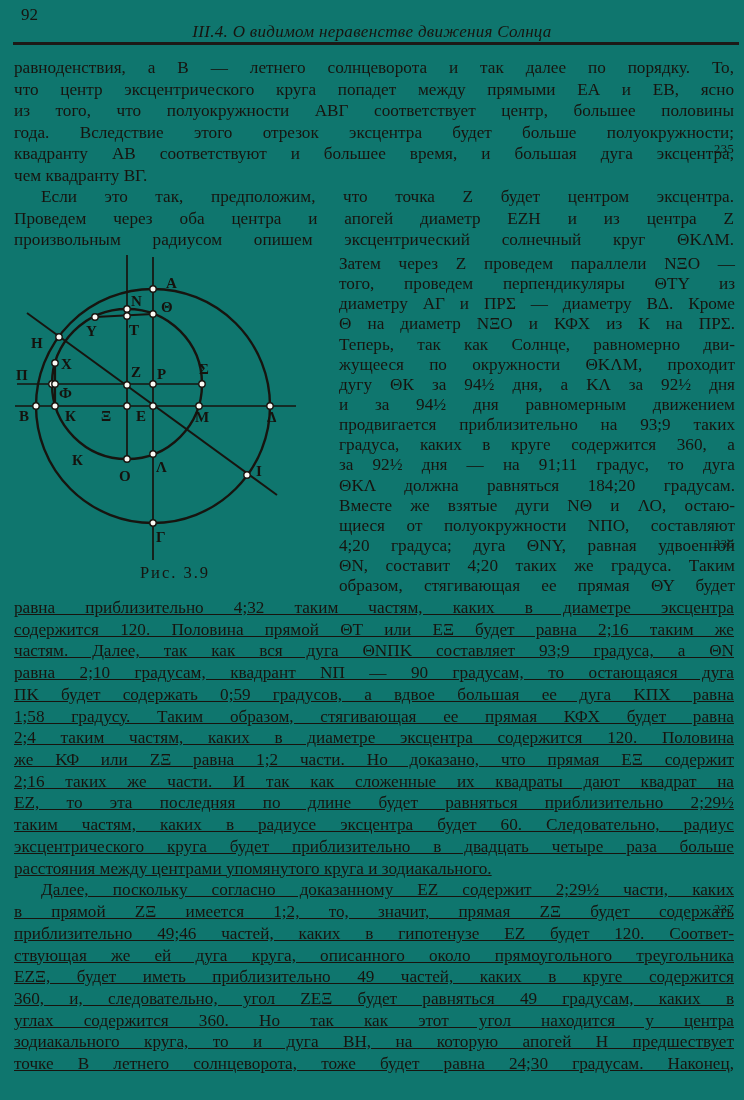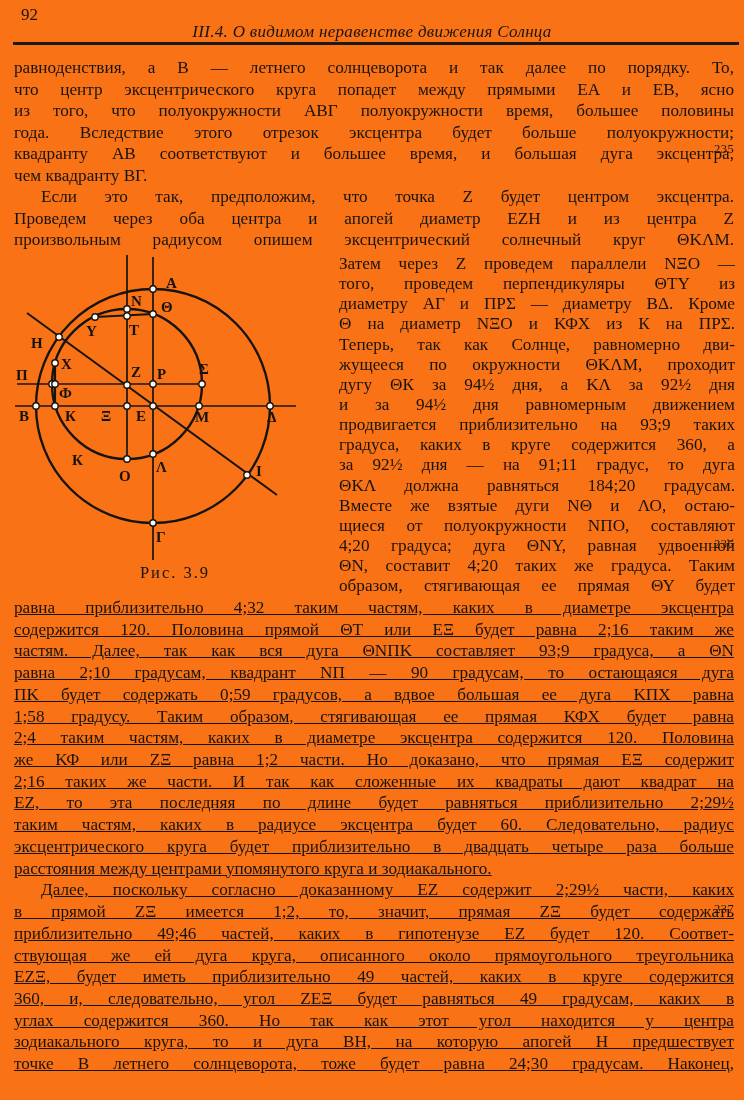--- a/index.html
+++ b/index.html
@@ -1,16 +1,16 @@
 <!DOCTYPE html>
 <html><head>
 <meta charset="utf-8">
 <style>
   html,body{margin:0;padding:0;background:#e8e6e0;}
-  .page{position:relative;width:744px;height:1100px;background:#f97316;color:#17140f;
+  .page{position:relative;width:744px;height:1100px;background:#0f766e;color:#17140f;
         font-family:"Liberation Serif","DejaVu Serif",serif;overflow:hidden;}
   
   .pagenum{position:absolute;left:21px;top:5px;font-size:17px;}
   .title{position:absolute;left:0;top:22px;width:100%;text-align:center;
          font-style:italic;font-size:17px;letter-spacing:.3px;}
   .rule{position:absolute;left:13px;top:42px;width:726px;height:2.6px;background:#1c1a17;}
   
   .tblock{position:absolute;left:14px;width:720px;}
   .b1{top:57px;}
   .b3{top:597px;}
@@ -41,21 +41,21 @@
   <div class="title">III.4. О видимом неравенстве движения Солнца</div>
   <div class="rule"></div>
 
   <div class="marg m1">235</div>
   <div class="marg m2">236</div>
   <div class="marg m3">237</div>
 
   <div class="tblock b1">
     <div class="line jl">равноденствия, а В — летнего солнцеворота и так далее по порядку. То,</div>
     <div class="line jl">что центр эксцентрического круга попадет между прямыми ЕА и ЕВ, ясно</div>
-    <div class="line jl">из того, что полуокружности АВГ полуокружности время, большее половины</div>
+    <div class="line jl">из того, что полуокружности АВГ соответствует центр, большее половины</div>
     <div class="line jl">года. Вследствие этого отрезок эксцентра будет больше полуокружности;</div>
     <div class="line jl">квадранту АВ соответствуют и большее время, и большая дуга эксцентра,</div>
     <div class="line left">чем квадранту ВГ.</div>
     <div class="line jl ind">Если это так, предположим, что точка Z будет центром эксцентра.</div>
     <div class="line jl">Проведем через оба центра и апогей диаметр EZH и из центра Z</div>
     <div class="line jl">произвольным радиусом опишем эксцентрический солнечный круг ΘΚΛΜ.</div>
   </div>
 
   <div class="fig">
     <svg width="320" height="306" viewBox="0 0 320 306">

